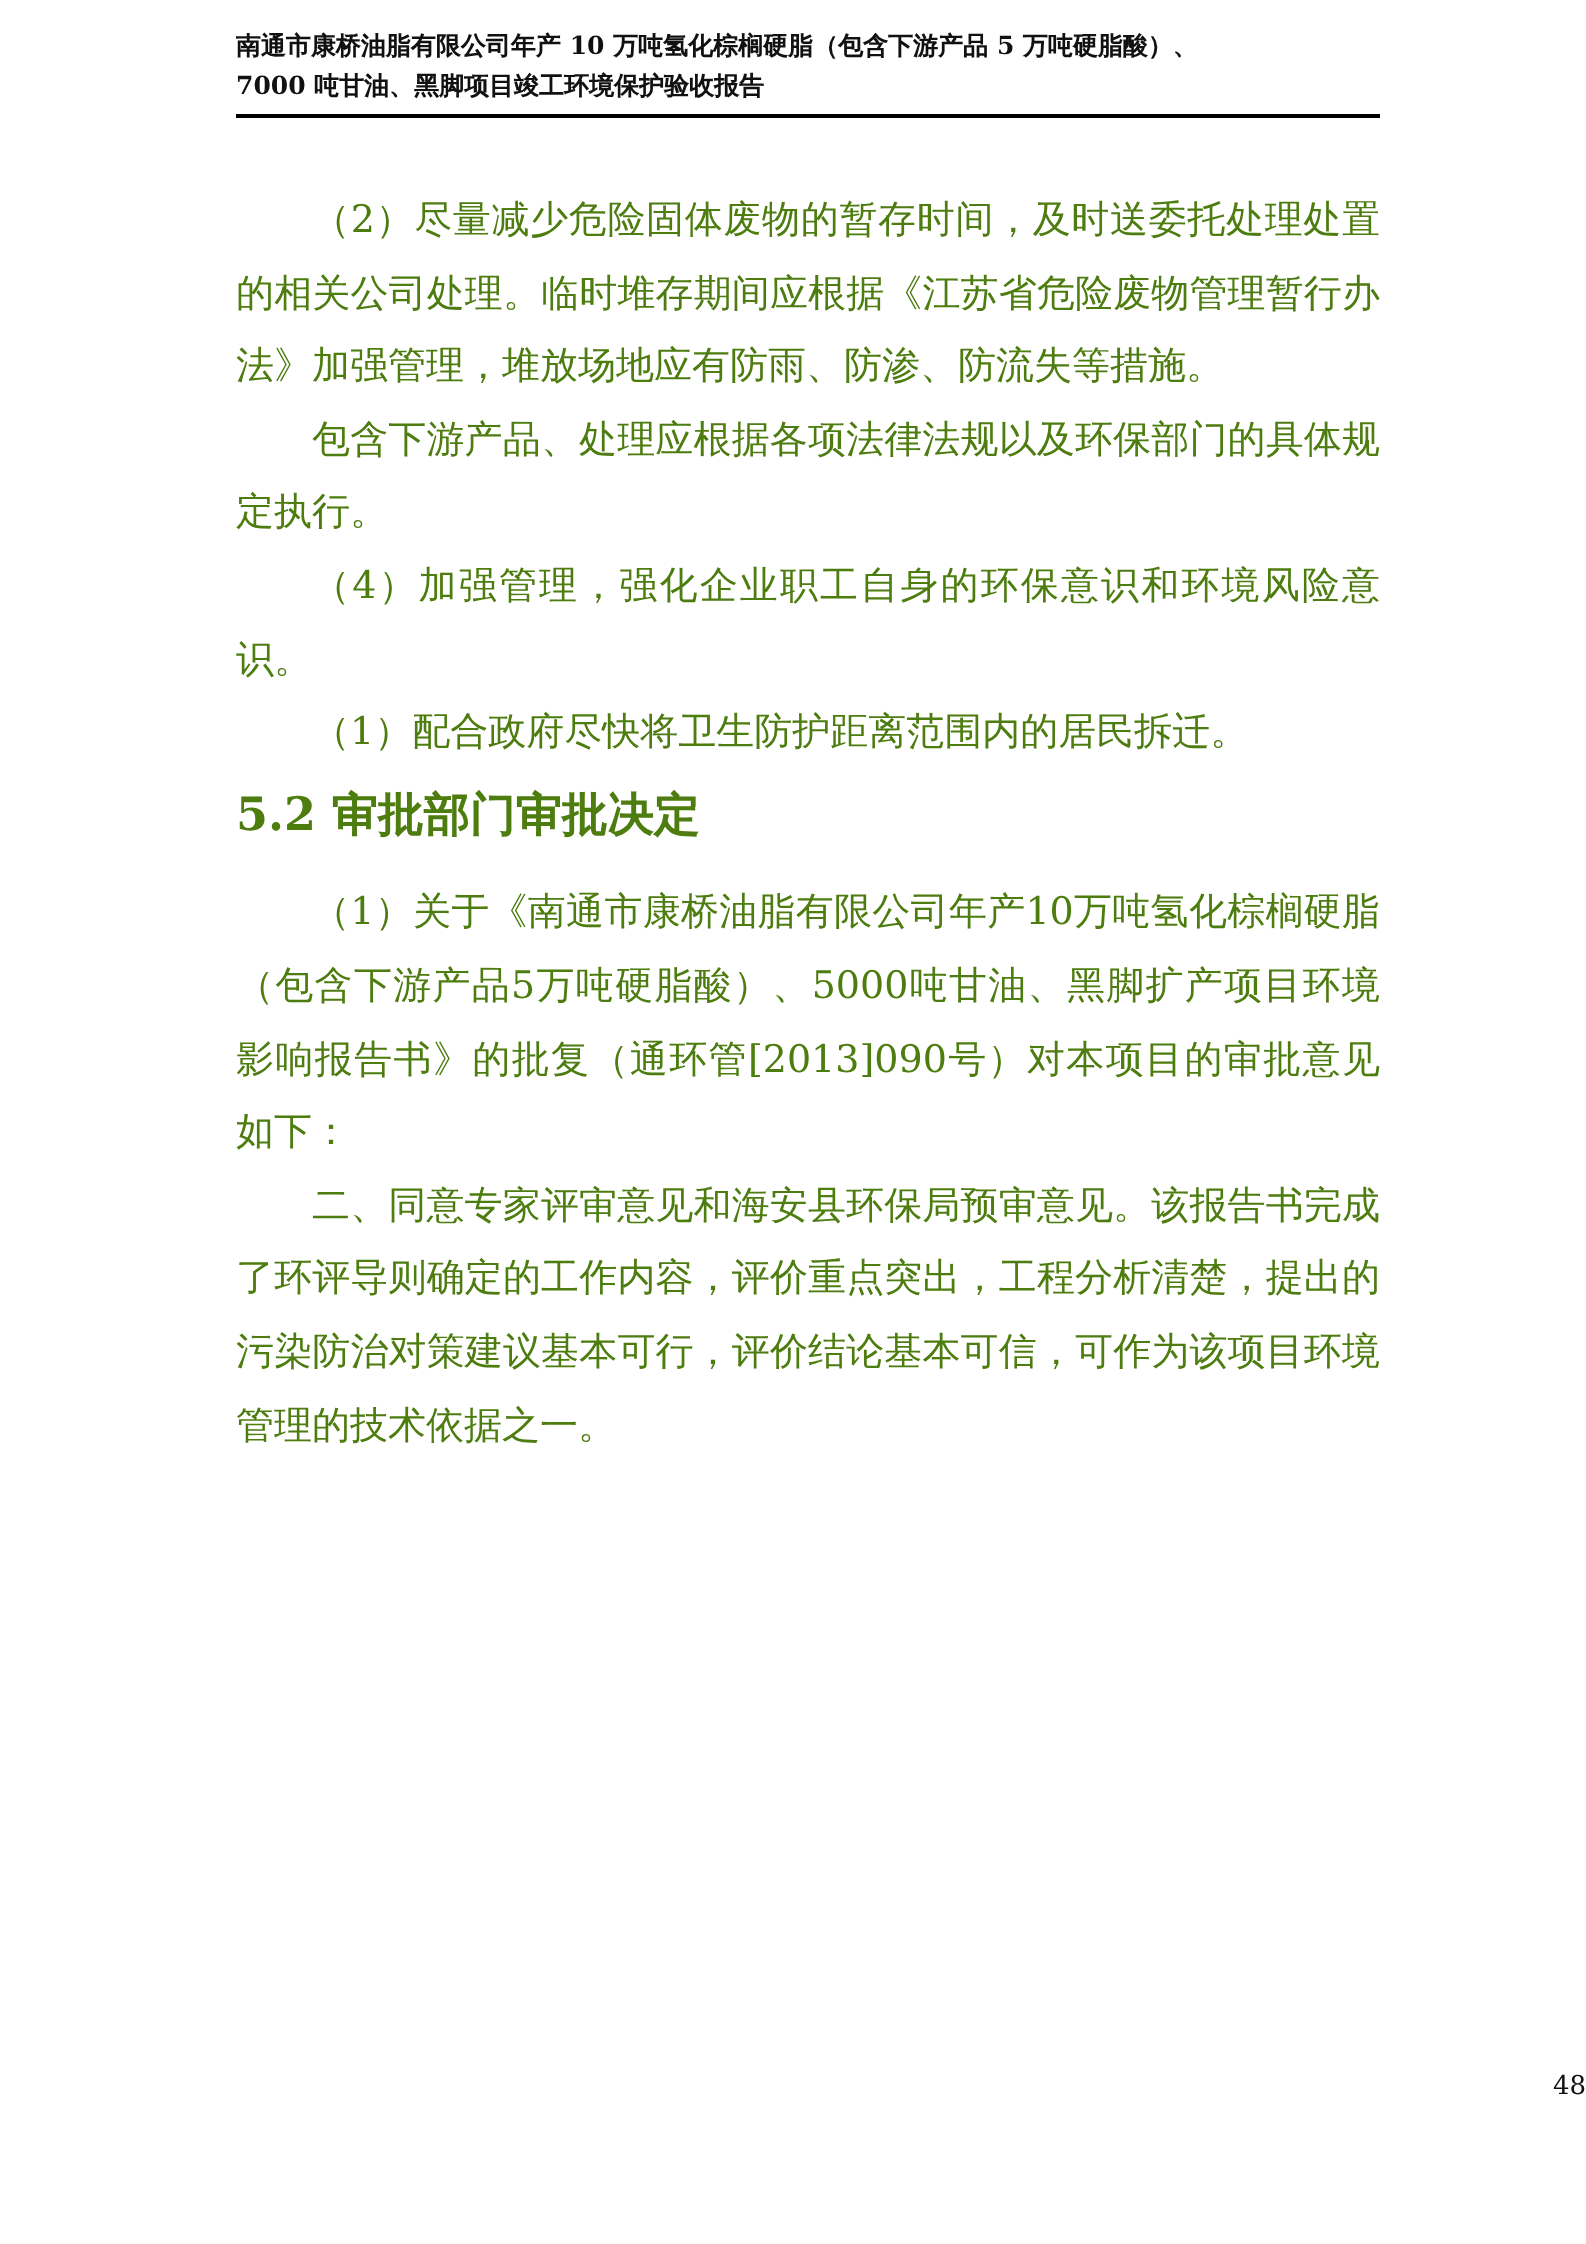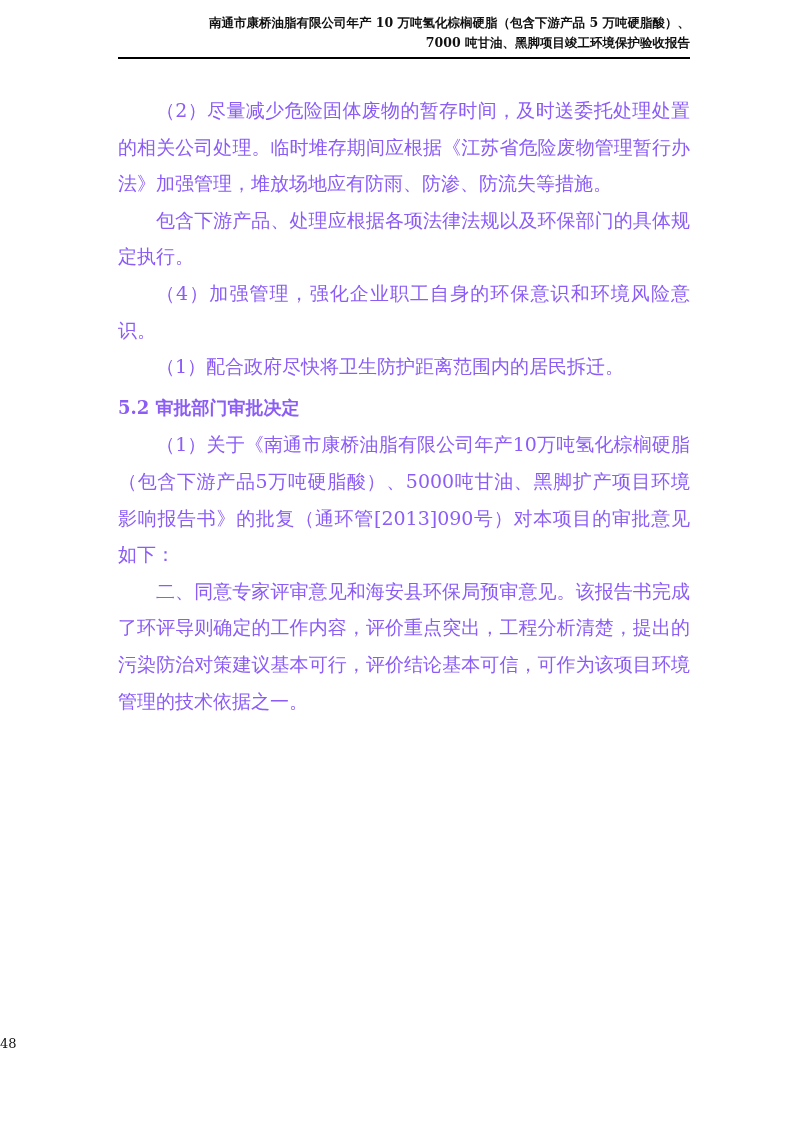--- a/index.html
+++ b/index.html
@@ -14,62 +14,62 @@
     background: #ffffff;
     color: #111111;
     font-family: "DejaVu Serif", "Liberation Serif", serif;
     overflow: hidden;
   }
   .page-header {
     position: absolute;
     top: 13px;
     left: 118px;
     width: 572px;
-    text-align: right;
+    text-align: left;
     font-size: 12.5px;
     font-weight: bold;
     line-height: 20px;
     color: #111111;
   }
   .header-rule {
     height: 0;
     border-bottom: 2px solid #000000;
     margin-top: 4px;
   }
   .content {
     position: absolute;
     top: 92px;
     left: 118px;
     width: 572px;
     font-size: 19px;
     line-height: 36.6px;
     text-align: justify;
     text-justify: inter-ideograph;
-    color: #8b5cf6;
+    color: #4d7c0f;
   }
   .content p {
     margin: 0;
     padding: 0;
     text-indent: 2em;
   }
   .content h2 {
-    margin: 5px 0 0 0;
+    margin: 5px 0 12px 0;
     padding: 0;
-    font-size: 18px;
+    font-size: 23px;
     font-weight: bold;
     line-height: 36.6px;
     text-indent: 0;
     text-align: left;
   }
   .page-footer {
     position: absolute;
     top: 1036px;
     left: 0;
     width: 793px;
-    text-align: left;
+    text-align: right;
     font-size: 13px;
     color: #111111;
   }
 </style>
 </head>
 <body>
 
 <div class="page">
 
   <header class="page-header">

